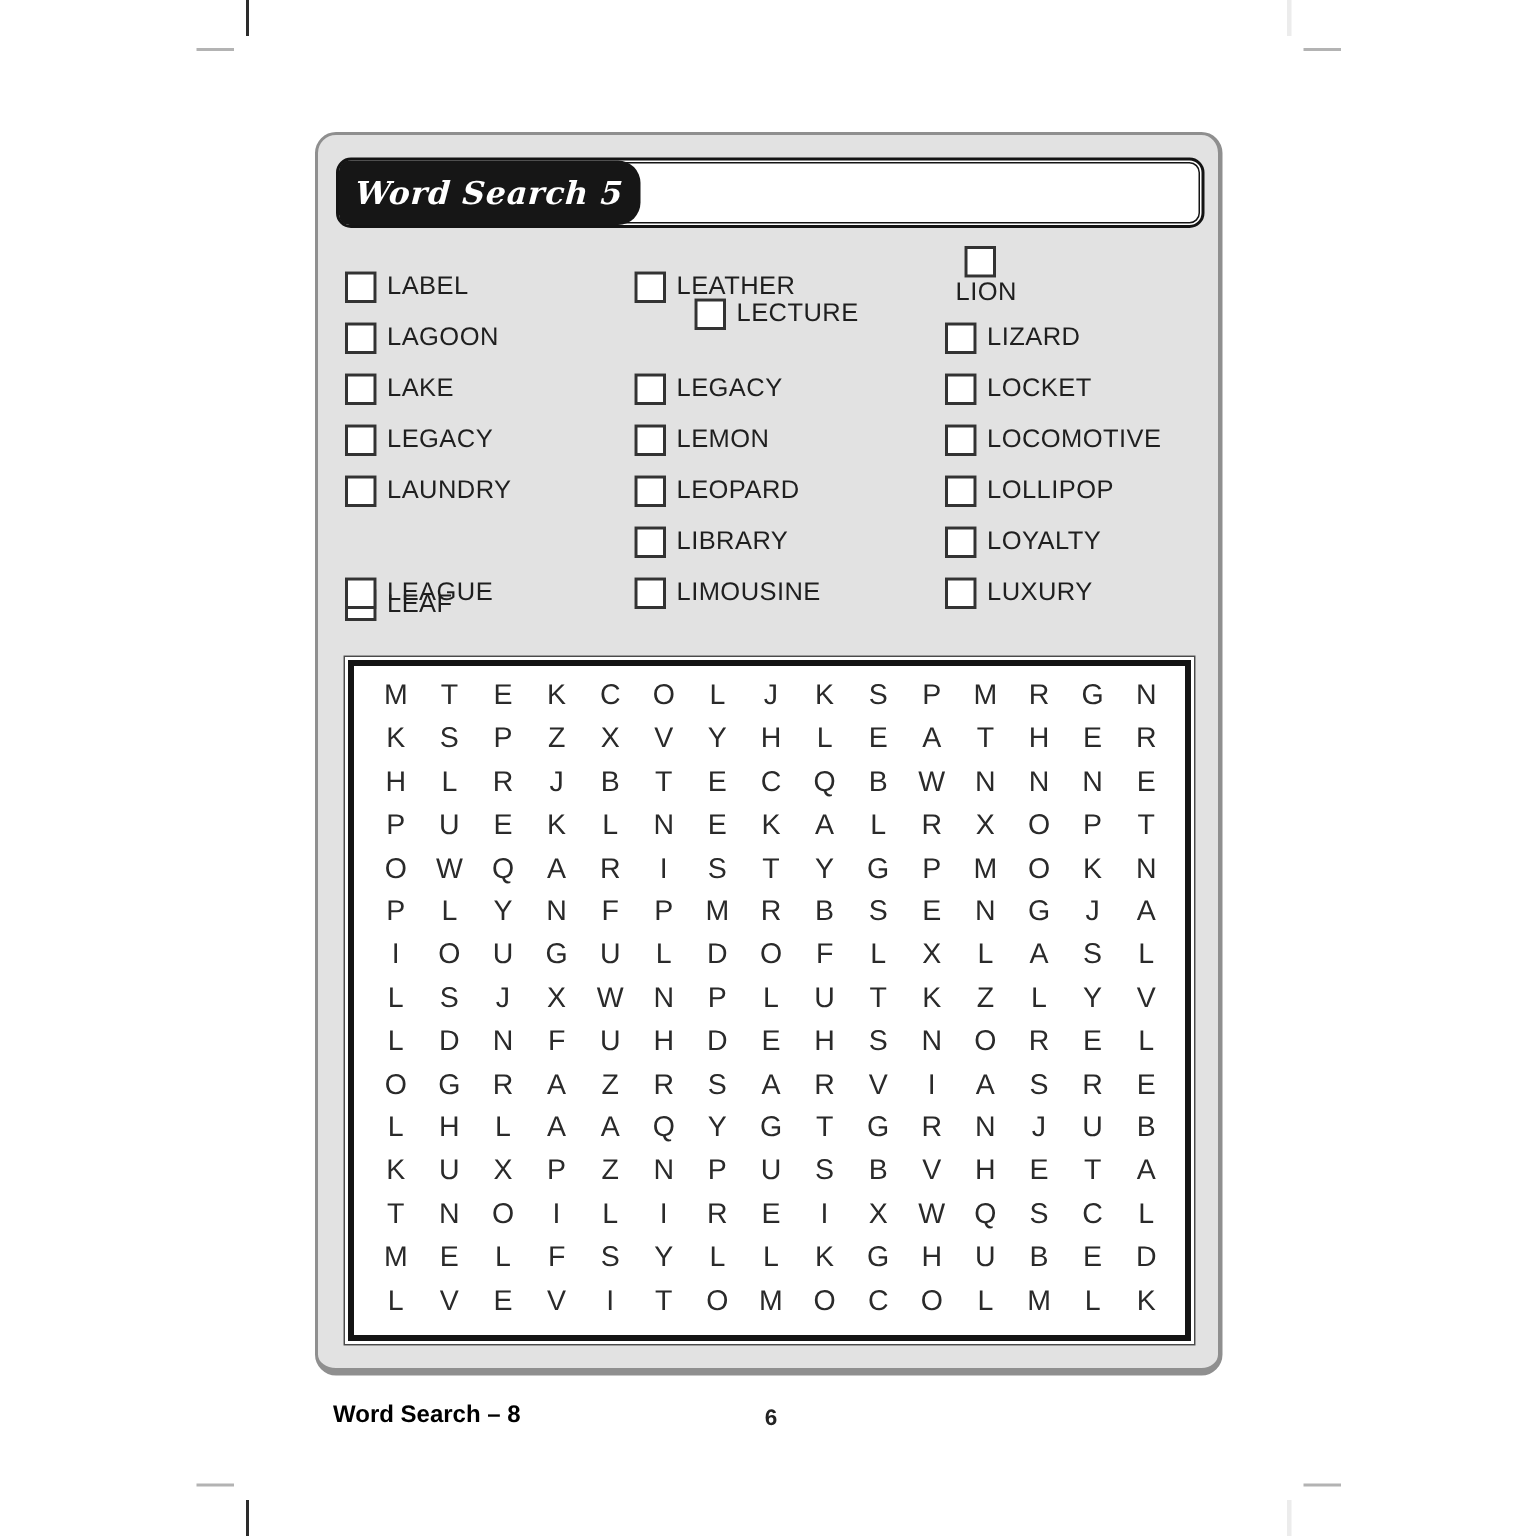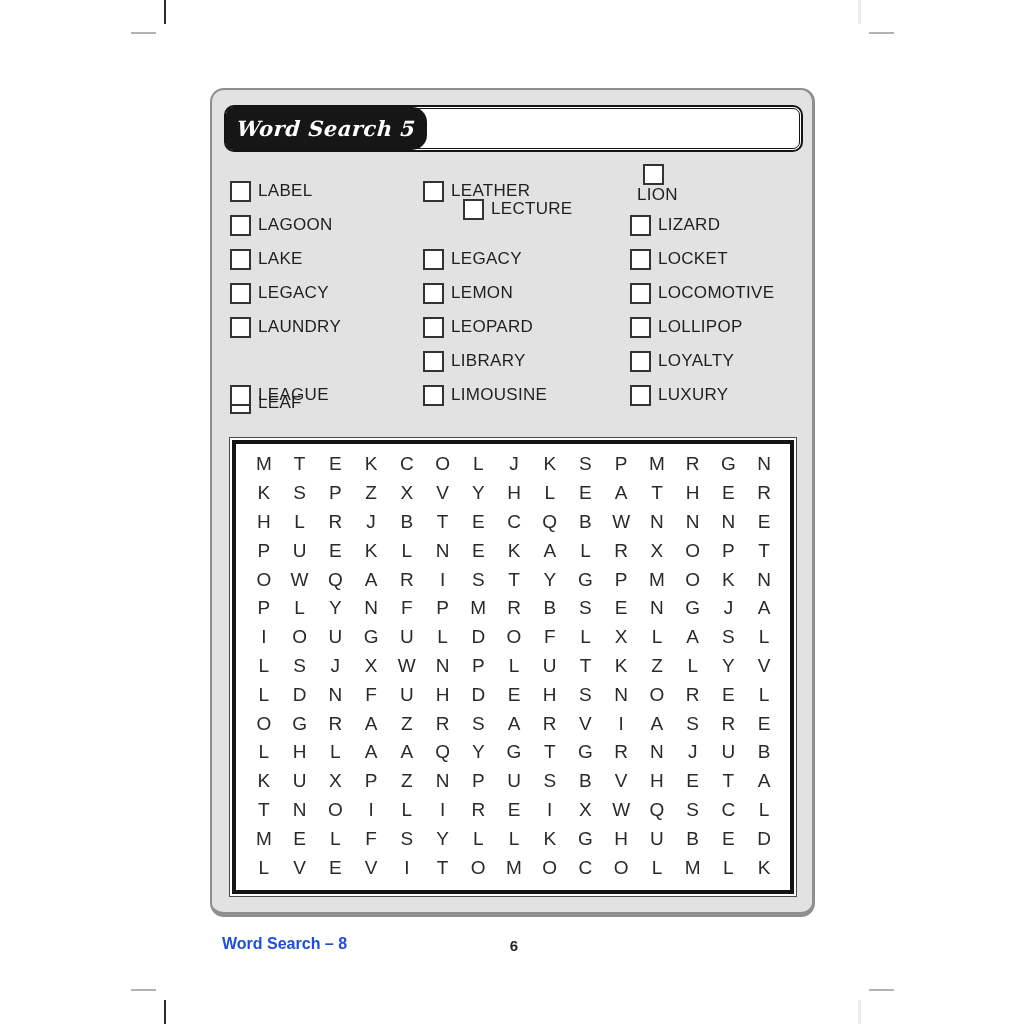--- a/index.html
+++ b/index.html
@@ -51,21 +51,21 @@
   .grid-inner { position:absolute; inset:2px;
                 border:4px solid var(--grid-border,#141414); background:#ffffff;
                 display:grid; grid-template-columns:repeat(15,1fr);
                 grid-template-rows:repeat(15,1fr);
                 padding:6px 8px 8px 10px; }
   .cell { display:flex; align-items:center; justify-content:center;
           font-size:19px; color:#2a2a2a; }
 
   
   .footer-title { position:absolute; left:222px; top:935px; font-size:16px;
-                  font-weight:700; color:#1d4ed8; }
+                  font-weight:700; color:#000000; }
   .page-number  { position:absolute; left:504px; top:937px; width:20px;
                   text-align:center; font-size:15px; font-weight:700; color:#232323; }
 </style>
 </head>
 <body>
 
 <div id="page">
 
   <div class="crop crop-v-dark" style="left:164px; top:0;"></div>
   <div class="crop crop-h" style="left:131px; top:32px;"></div>

